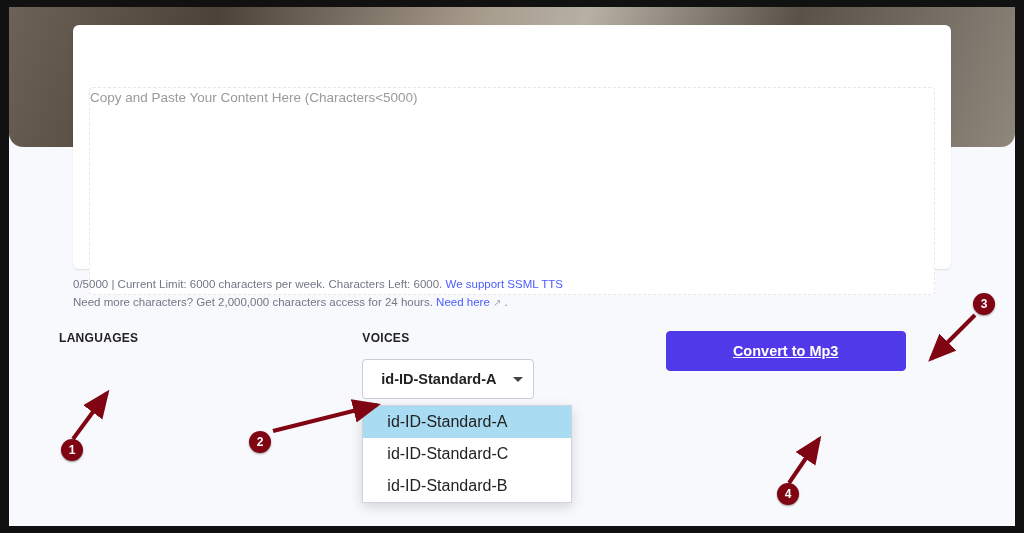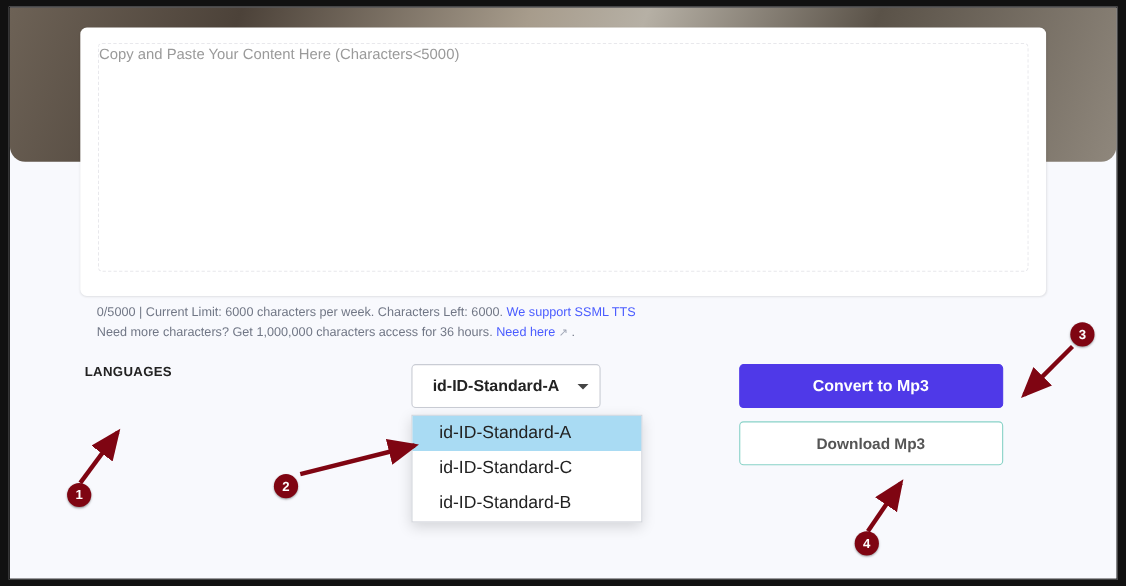--- a/index.html
+++ b/index.html
@@ -37,37 +37,37 @@
     width: 100%;
     height: 208px;
     border: 1px dashed #e8e8ec;
     border-radius: 4px;
     resize: none;
     font-size: 13.5px;
     font-family: inherit;
     color: #333;
     padding: 2px 0 0 0;
     outline: none;
+    margin-top: 48px;
   }
   .ta::placeholder { color: #9a9a9a; }
   .meta {
     position: absolute;
     top: 268px;
     left: 64px; right: 64px;
     font-size: 11.5px;
     color: #717786;
     line-height: 1.6;
-    margin-left: 15px;
   }
   .meta a { color: #4a5cff; text-decoration: none; }
   .nearrow { font-size: 10px; color: #a0a6b6; }
   .cols {
     position: absolute;
     top: 324px;
-    left: 68px; right: 64px;
+    left: 50px; right: 64px;
     display: flex;
     gap: 18px;
   }
   .col { flex: 1; }
   .colhead {
     font-size: 12px;
     font-weight: bold;
     letter-spacing: .3px;
     color: #222;
     margin-bottom: 14px;
@@ -110,21 +110,22 @@
   .btn {
     width: 240px;
     height: 40px;
     border-radius: 4px;
     display: flex;
     align-items: center;
     justify-content: center;
     font-size: 14.5px;
     font-weight: bold;
     cursor: pointer;
-    margin-bottom: 12px;
+    margin-bottom: 0;
+    text-decoration: underline;
   }
   .btn-primary { background: #4f39e8; color: #fff; border: 1px solid #4f39e8; }
   .btn-outline { background: #fff; color: #555; border: 1px solid #88d2c7; font-weight: 600; font-size: 14px; }
 
   
   .ann { position: absolute; pointer-events: none; }
   .badge {
     width: 22px; height: 22px;
     background: #7f0512;
     border-radius: 50%;
@@ -145,48 +146,48 @@
     <textarea class="ta" placeholder="Copy and Paste Your Content Here (Characters&lt;5000)" style=""></textarea>
   </div>
 
   <div class="meta">
     <span>0/5000</span>
     <span> | </span>
     <span>Current Limit: 6000 characters per week. Characters Left: 6000.</span>
     <span> </span>
     <a href="#">We support SSML TTS</a>
     <br>
-    <span>Need more characters? Get 1,000,000 characters access for 36 hours.</span>
+    <span>Need more characters? Get 2,000,000 characters access for 24 hours.</span>
     <span> </span>
     <a href="#">Need here</a>
     <span class="nearrow"> ↗</span>
     <span>.</span>
   </div>
 
   <div class="cols">
 
     <div class="col">
       <div class="colhead">LANGUAGES</div>
     </div>
 
     <div class="col">
+      <div class="colhead">VOICES</div>
       <div class="sel" style="width:172px;">
         <span>id-ID-Standard-A</span>
         <span class="caret"></span>
       </div>
       <div class="dd">
         <div class="opt sel-opt">id-ID-Standard-A</div>
         <div class="opt">id-ID-Standard-C</div>
         <div class="opt">id-ID-Standard-B</div>
       </div>
     </div>
 
     <div class="col">
       <div class="btn btn-primary">Convert to Mp3</div>
-      <div class="btn btn-outline">Download Mp3</div>
     </div>
   </div>
 
   <svg class="ann" style="left:56px; top:378px;" width="54" height="62">
     <defs>
         <marker id="ah1" markerWidth="8" markerHeight="8" refX="6" refY="3" orient="auto">
           <path d="M0,0 L7,3 L0,6 Z" fill="#7f0512"></path>
         </marker>
       </defs>
     <line x1="8" y1="54" x2="42" y2="8" stroke="#7f0512" stroke-width="4" marker-end="url(#ah1)"></line>

